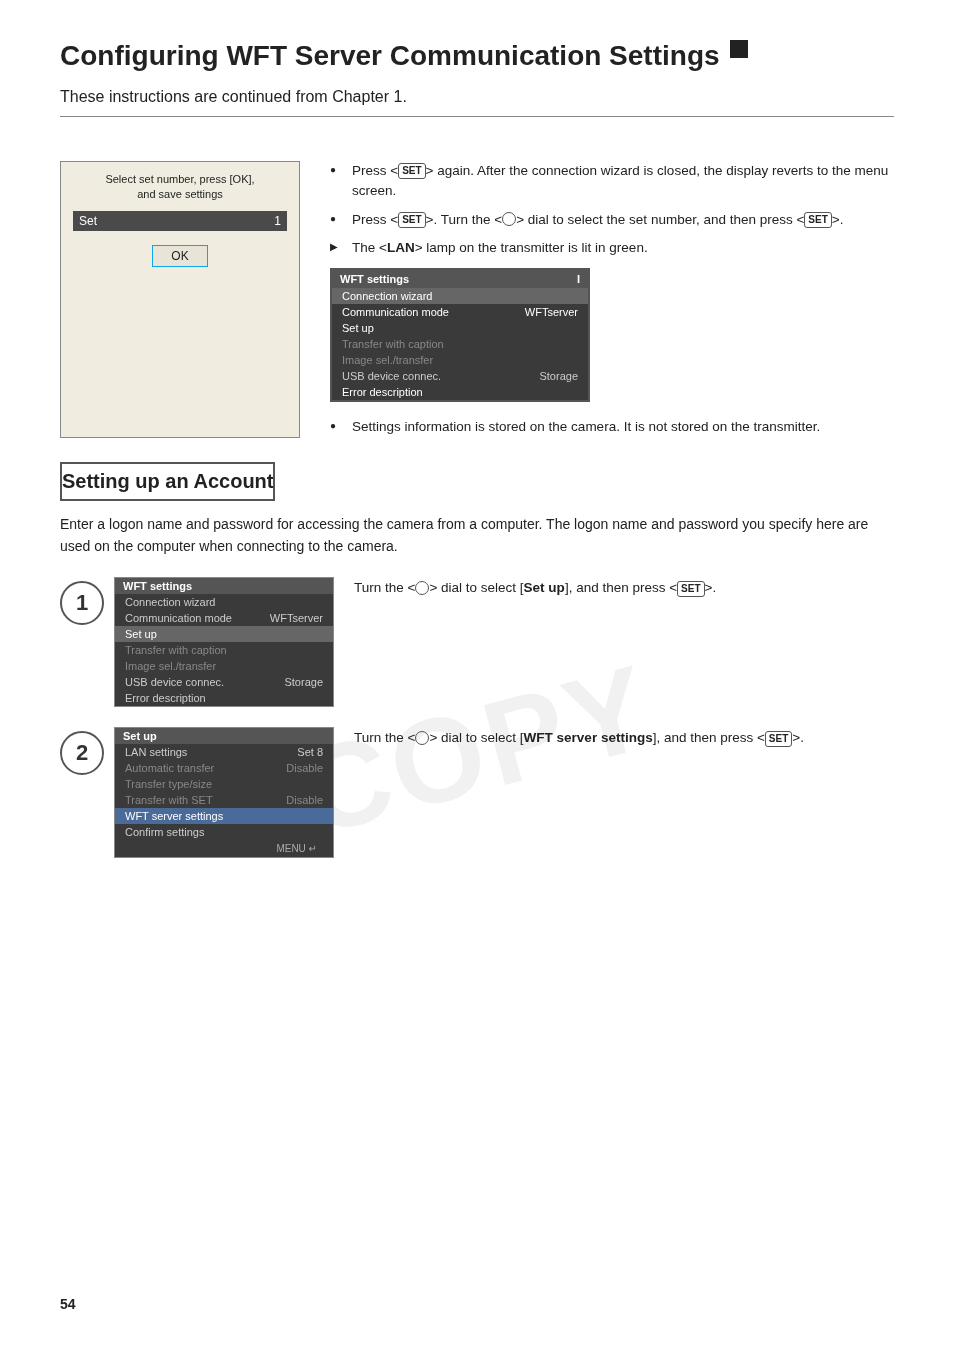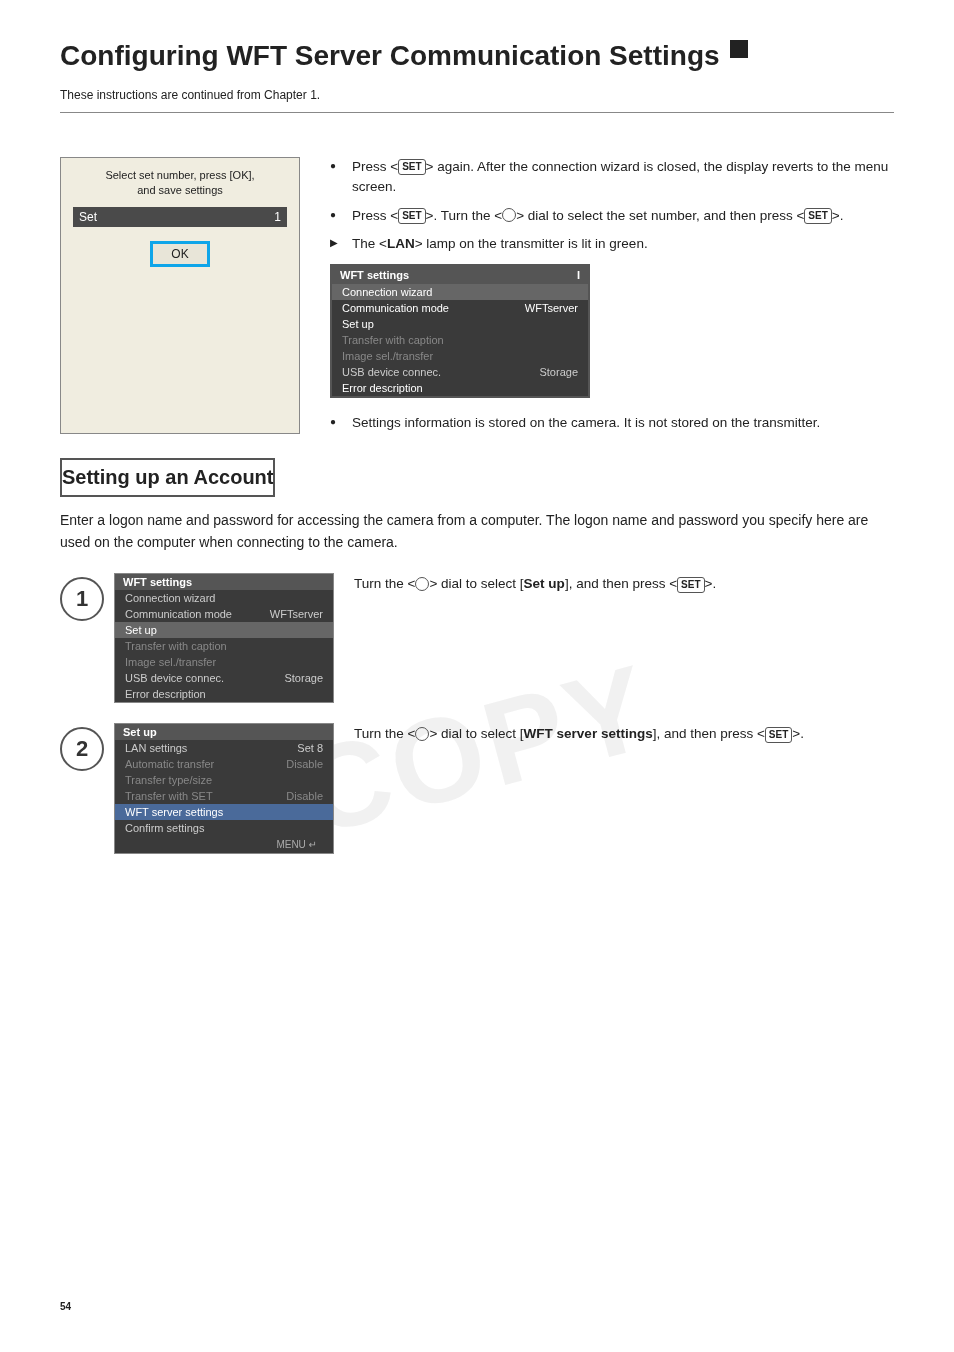--- a/index.html
+++ b/index.html
@@ -21,21 +21,21 @@
       gap: 10px;
     }
     h1 .title-square {
       display: inline-block;
       width: 18px;
       height: 18px;
       background: #222;
       flex-shrink: 0;
     }
     .subtitle {
-      font-size: 12px;
+      font-size: 16px;
       margin-bottom: 10px;
     }
     hr {
       border: none;
       border-top: 1px solid #888;
       margin-bottom: 20px;
     }
     
     .top-section {
       display: flex;
@@ -66,21 +66,21 @@
       font-size: 12px;
       margin-bottom: 2px;
     }
     .camera-screen .set-row span { color: #fff; }
     .camera-screen .ok-btn {
       margin-top: 14px;
       text-align: center;
     }
     .camera-screen .ok-inner {
       display: inline-block;
-      border: 3px solid #0ea5e9;
+      border: 1px solid #0ea5e9;
       padding: 3px 18px;
       font-size: 12px;
       background: #e8e5d8;
     }
     .top-right {
       flex: 1;
     }
     .bullet-list {
       list-style: none;
       padding: 0;
@@ -270,21 +270,21 @@
       position: absolute;
       left: 0;
       font-size: 10px;
       line-height: 2;
     }
     
     .page-num {
       position: fixed;
       bottom: 40px;
       left: 60px;
-      font-size: 10px;
+      font-size: 14px;
       font-weight: bold;
       margin-top: 44px;
     }
     
     .watermark {
       position: absolute;
       top: 680px;
       left: 50%;
       transform: translateX(-50%) rotate(-15deg);
       font-size: 120px;

